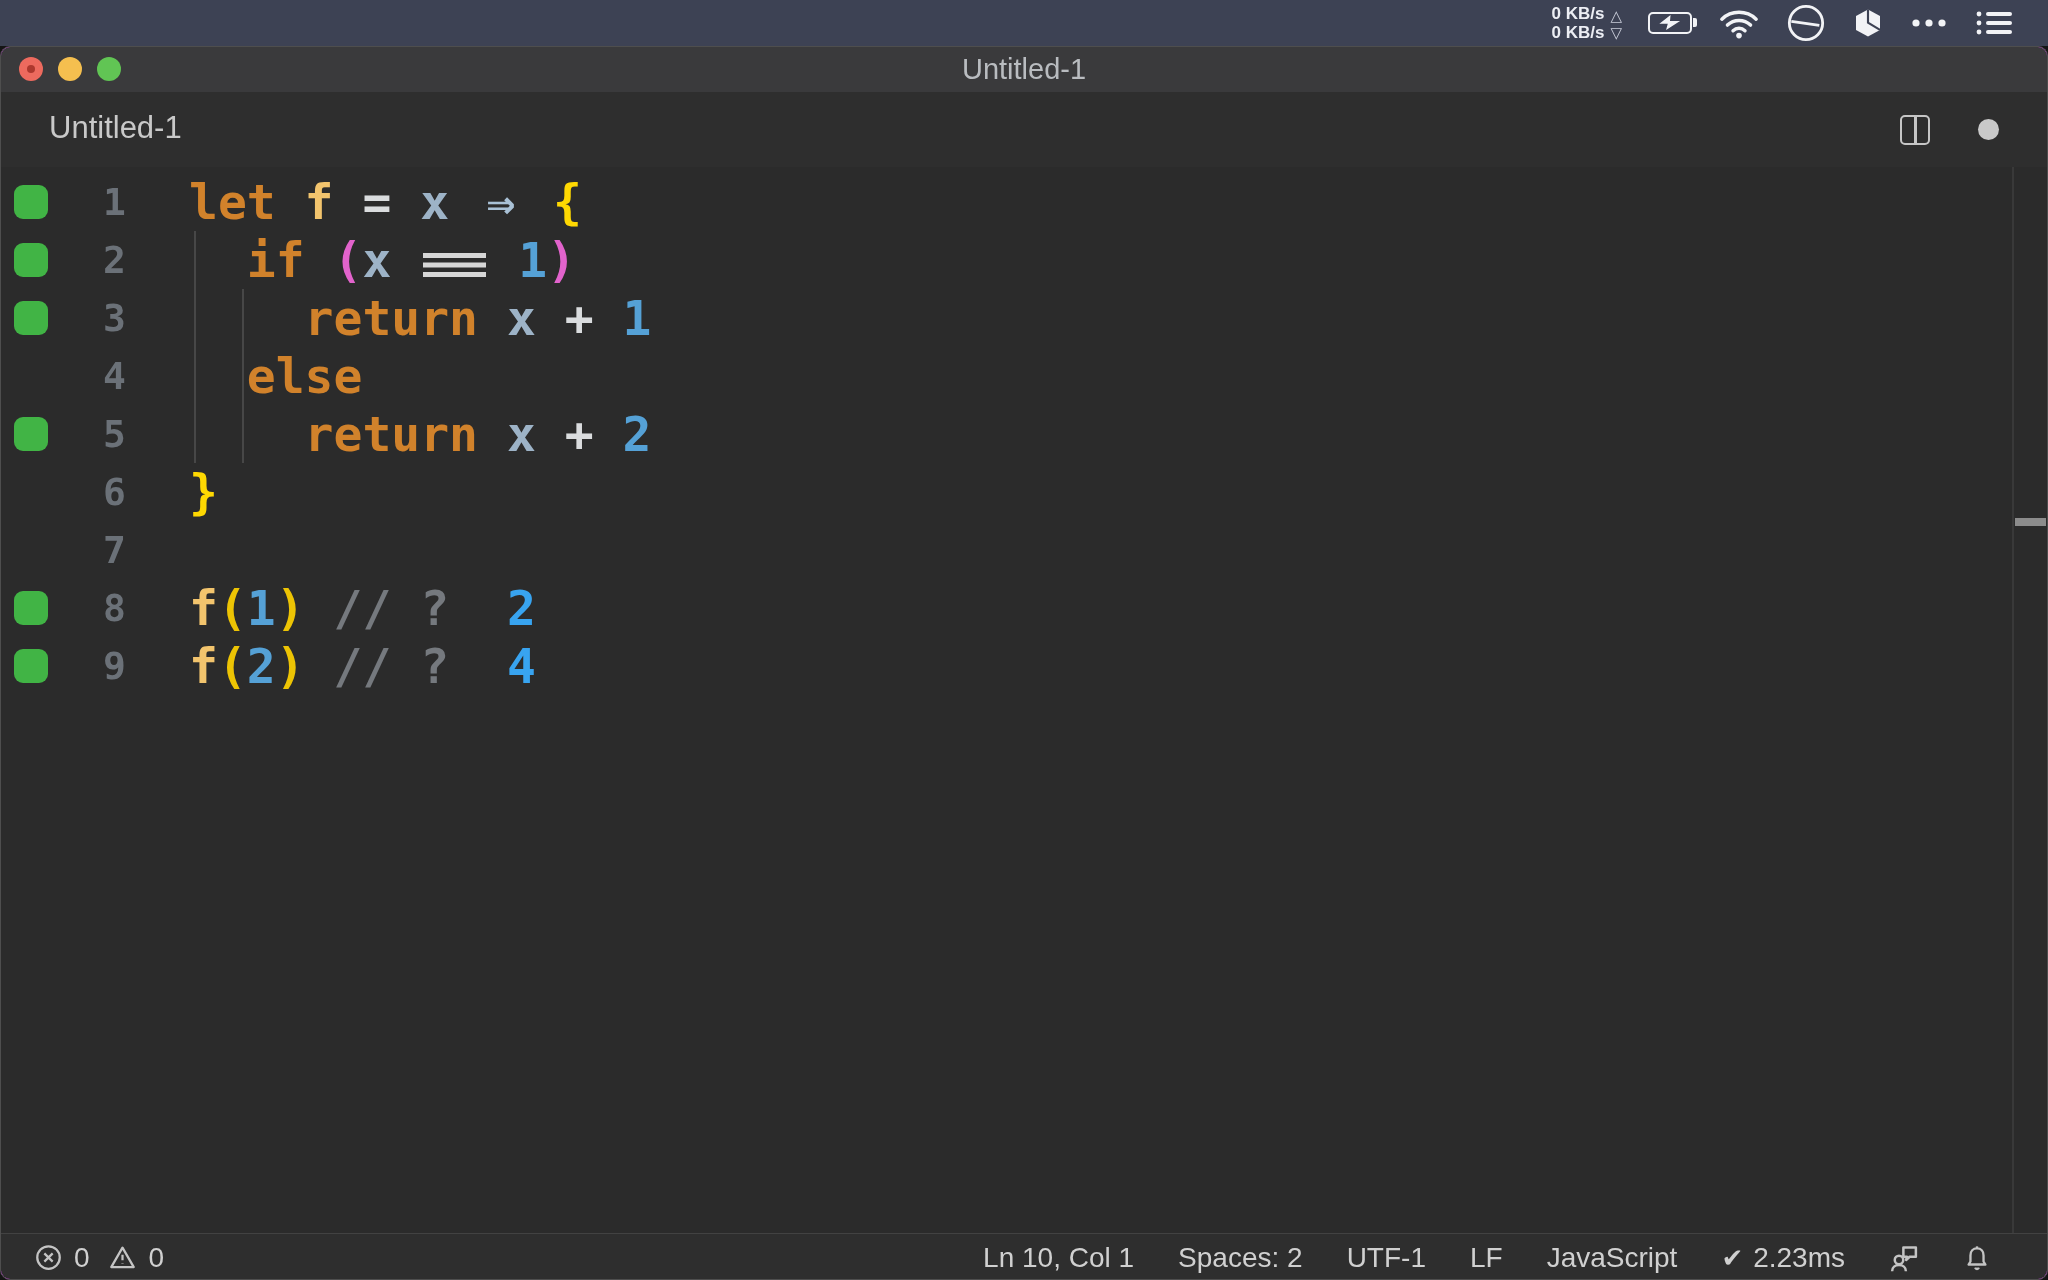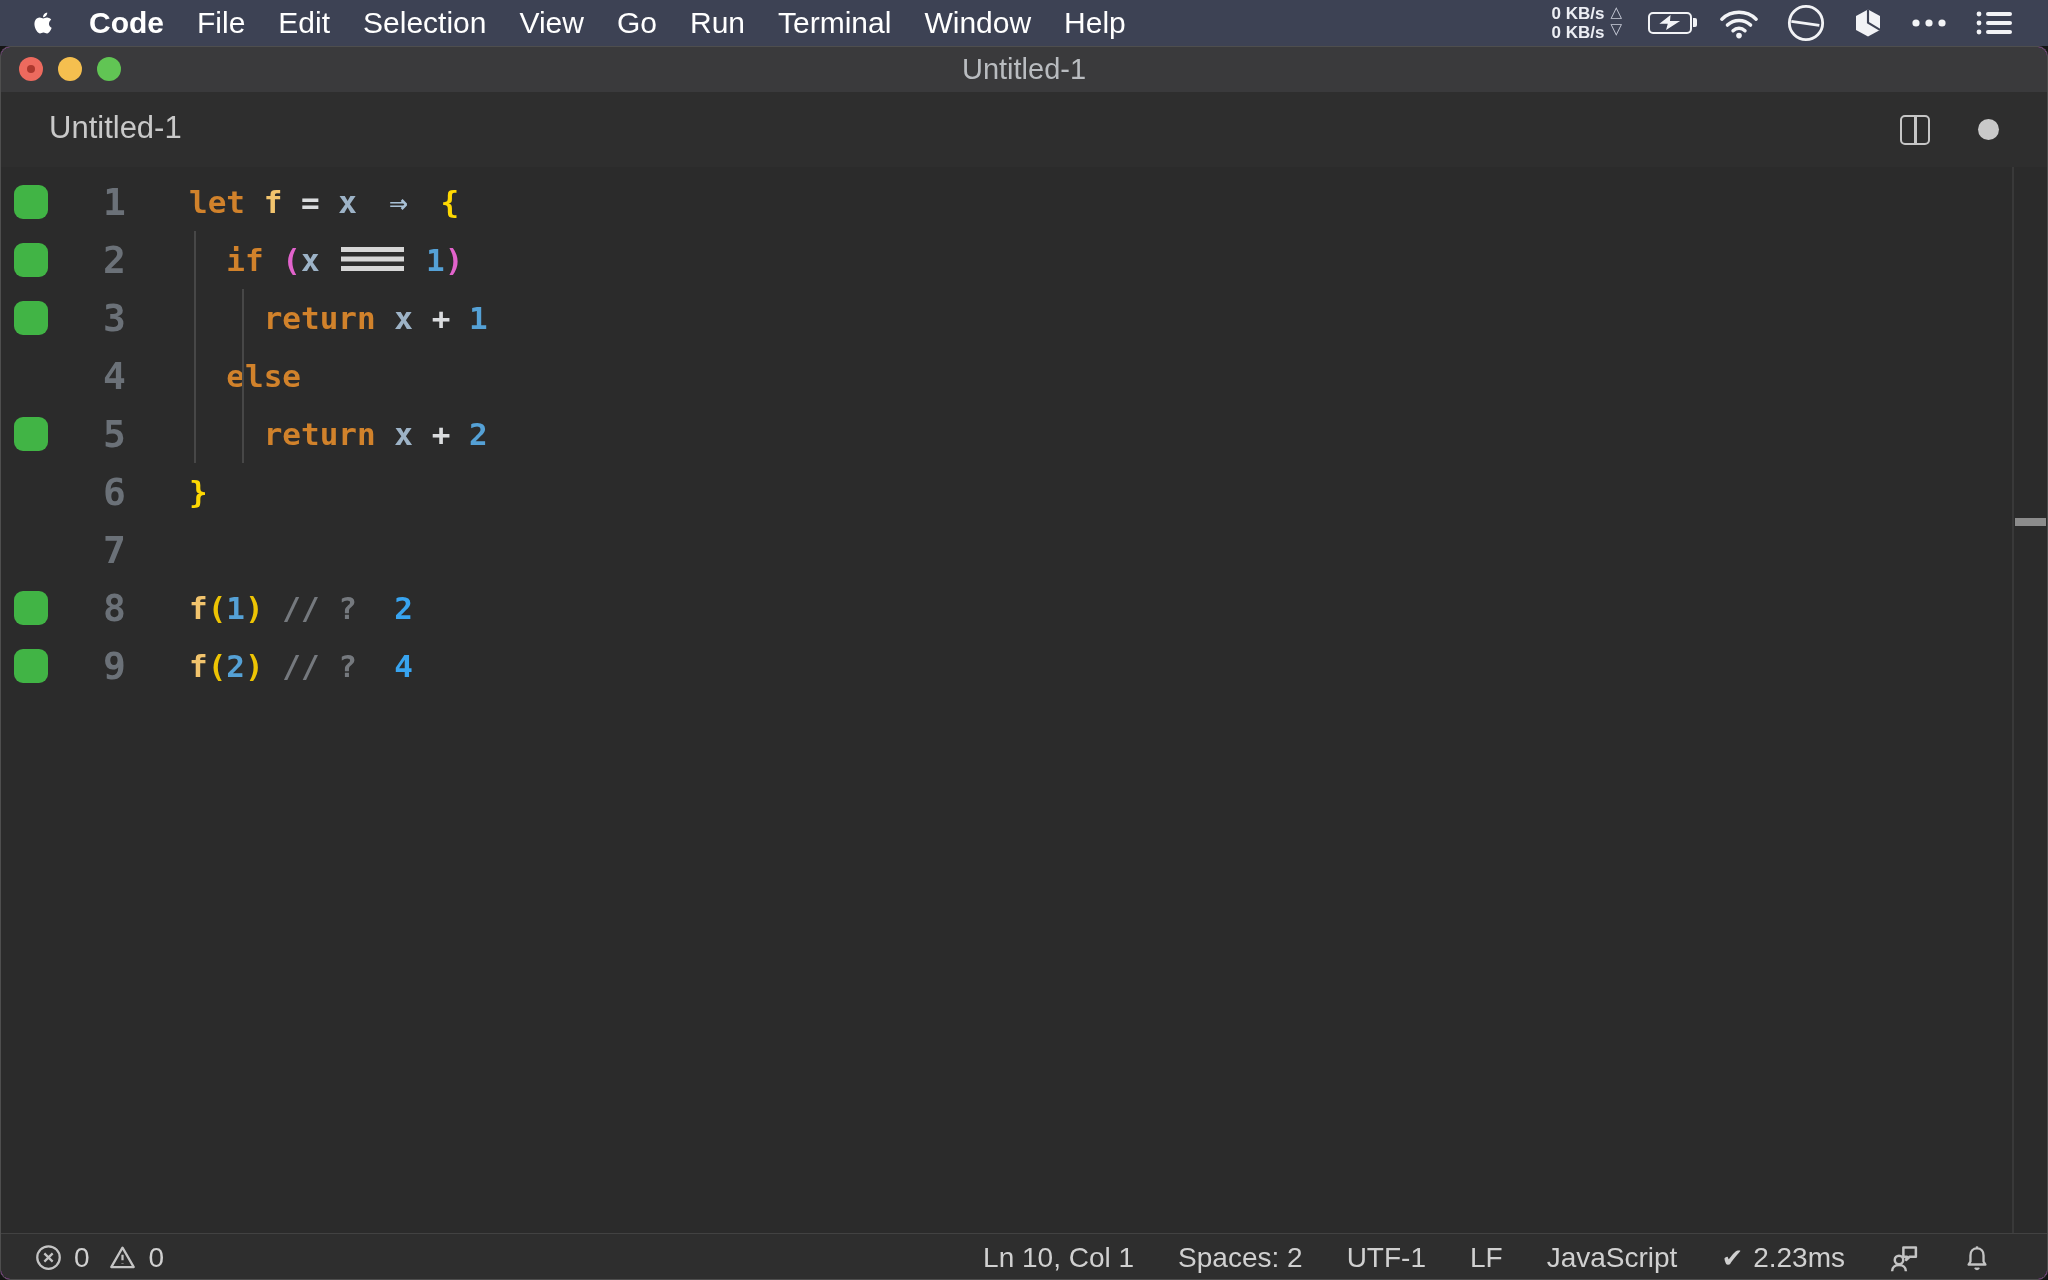--- a/index.html
+++ b/index.html
@@ -9,21 +9,21 @@
   
   .menubar {
     position:absolute; left:0; top:0; width:2048px; height:46px;
     background:#3d4254; display:flex; align-items:center; color:#ffffff;
   }
   .menubar-left { display:flex; align-items:center; gap:33px; padding-left:30px; }
   .apple-logo { width:26px; height:26px; display:flex; }
   .menu-item { font-size:30px; color:#ffffff; white-space:nowrap; }
   .menu-item.bold { font-weight:bold; }
   .menubar-right { margin-left:auto; display:flex; align-items:center; gap:26px; padding-right:34px; }
-  .net-widget { display:flex; align-items:flex-start; gap:6px; }
+  .net-widget { display:flex; align-items:flex-end; gap:6px; }
   .net-lines { text-align:right; font-size:17px; line-height:19px; color:#eceef4; font-weight:bold; }
   .net-arrows { font-size:15px; line-height:17px; color:#c9cdd9; font-family:"DejaVu Sans", sans-serif; }
   .battery { position:relative; width:44px; height:22px; border:2.5px solid #f2f3f6; border-radius:5px; }
   .battery::after { content:""; position:absolute; right:-7px; top:4px; width:4px; height:9px; background:#f2f3f6; border-radius:0 2px 2px 0; }
   .bolt { position:absolute; left:6px; top:1px; width:28px; height:15px; background:#f2f3f6;
     clip-path:polygon(52% 0, 12% 58%, 42% 58%, 36% 100%, 86% 40%, 50% 40%); }
   .mb-icon { display:flex; align-items:center; }
 
   
   .window {
@@ -50,21 +50,21 @@
   .dirty-dot { width:21px; height:21px; border-radius:50%; background:#c9c9c9; }
 
   
   .editor { position:relative; height:1066px; background:#2b2b2b; padding-top:6px; overflow:hidden; }
   .row { display:flex; height:58px; align-items:center; position:relative; }
   .cov { width:60px; height:58px; position:relative; flex:none; }
   .cov-dot { position:absolute; left:13px; top:12px; width:34px; height:34px; border-radius:9px; background:#41b445; }
   .lnum { width:65px; flex:none; text-align:right; font-family:"DejaVu Sans Mono", monospace;
     font-size:38px; font-weight:bold; color:#6b7178; line-height:58px; }
   .lcontent { flex:1 1 auto; margin-left:63px; position:relative; height:58px; line-height:58px;
-    white-space:pre; font-family:"DejaVu Sans Mono", monospace; font-size:31px; font-weight:bold; }
+    white-space:pre; font-family:"DejaVu Sans Mono", monospace; font-size:48px; font-weight:bold; }
   .row.current .lcontent { background:#343434; margin-right:14px; }
   .guide { position:absolute; top:0; width:2px; height:58px; background:#474747; }
   .tk-pl { color:#cccccc; }
   .tk-kw { color:#d1822b; }
   .tk-fn { color:#f2c46d; }
   .tk-var { color:#9db3c7; }
   .tk-op { color:#dadcde; }
   .tk-num { color:#55a1d6; }
   .tk-res { color:#38a4f0; }
   .tk-cm { color:#75797e; }
@@ -85,39 +85,20 @@
   .status-left { display:flex; align-items:center; gap:12px; padding-left:34px; }
   .status-right { margin-left:auto; display:flex; align-items:center; gap:44px; padding-right:56px; }
   .st-item { display:flex; align-items:center; gap:10px; white-space:nowrap; }
   .check-glyph { font-family:"DejaVu Sans", sans-serif; font-size:26px; }
   svg.oicon { stroke:#c4c4c4; fill:none; stroke-width:2; }
 </style>
 </head>
 <body>
 
 <div class="menubar">
-  <div class="menubar-left">
-    <span class="apple-logo">
-      <svg viewBox="0 0 24 24" width="26" height="26" fill="#ffffff">
-        <path d="M17.5 12.7c0-2.5 2-3.7 2.1-3.8-1.2-1.7-3-1.9-3.6-2-1.5-.2-3 .9-3.7.9-.8 0-2-.9-3.3-.9-1.7 0-3.2 1-4.1 2.5-1.7 3-.4 7.4 1.2 9.8.8 1.2 1.8 2.5 3.1 2.4 1.2 0 1.7-.8 3.2-.8s1.9.8 3.3.8c1.3 0 2.2-1.2 3-2.4.9-1.4 1.3-2.7 1.3-2.8-.1 0-2.5-1-2.5-3.7zM14.9 5.2c.7-.8 1.1-1.9 1-3-1 0-2.1.7-2.8 1.5-.6.7-1.2 1.9-1 2.9 1 .1 2.1-.5 2.8-1.4z"></path>
-      </svg>
-    </span>
-    <span id="menu-items" style="display: flex; gap: 33px;">
-        <span class="menu-item bold">Code</span>
-        <span class="menu-item">File</span>
-        <span class="menu-item">Edit</span>
-        <span class="menu-item">Selection</span>
-        <span class="menu-item">View</span>
-        <span class="menu-item">Go</span>
-        <span class="menu-item">Run</span>
-        <span class="menu-item">Terminal</span>
-        <span class="menu-item">Window</span>
-        <span class="menu-item">Help</span>
-      </span>
-  </div>
   <div class="menubar-right">
     <span class="net-widget">
       <span class="net-lines">
         <div>0 KB/s</div>
         <div>0 KB/s</div>
       </span>
       <span class="net-arrows">
         <div>△</div>
         <div>▽</div>
       </span>

